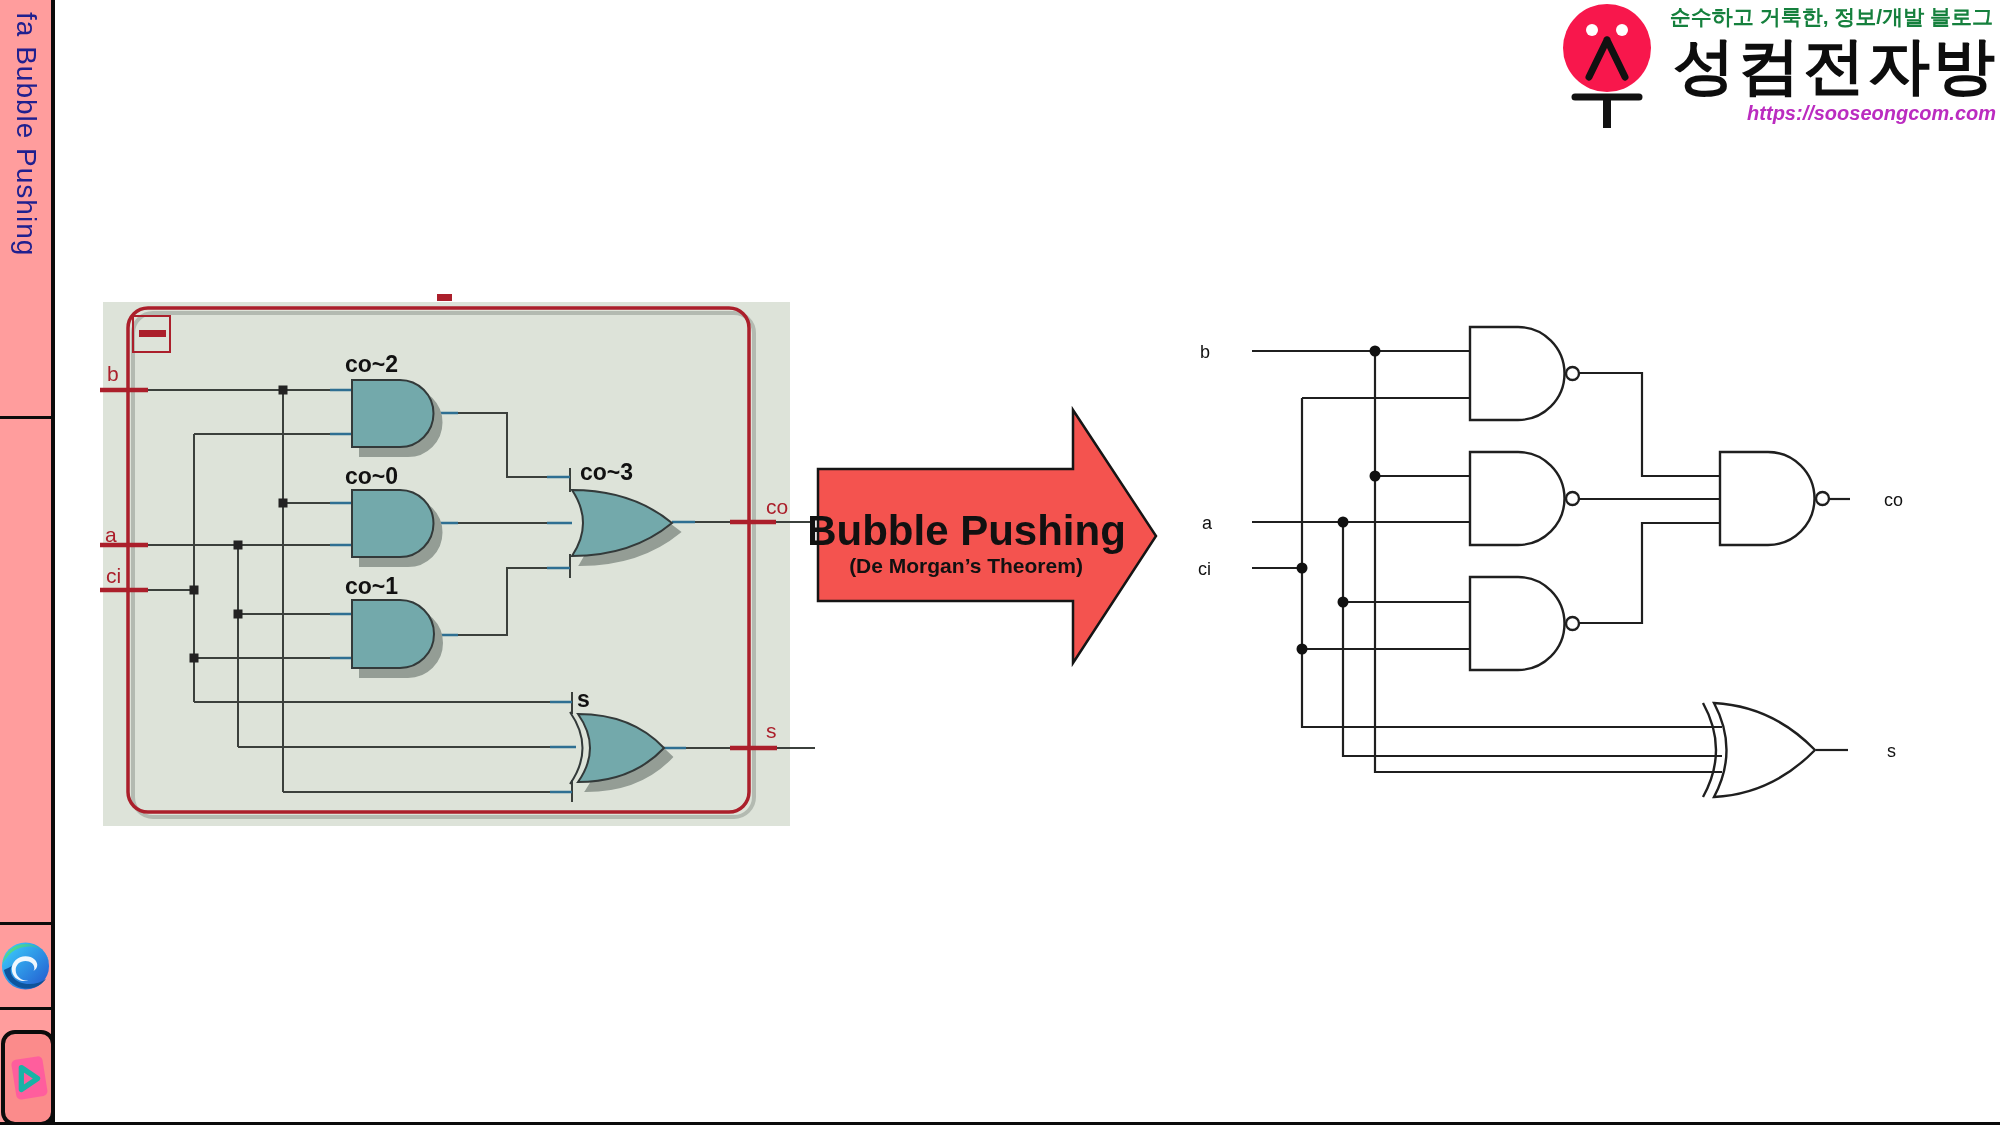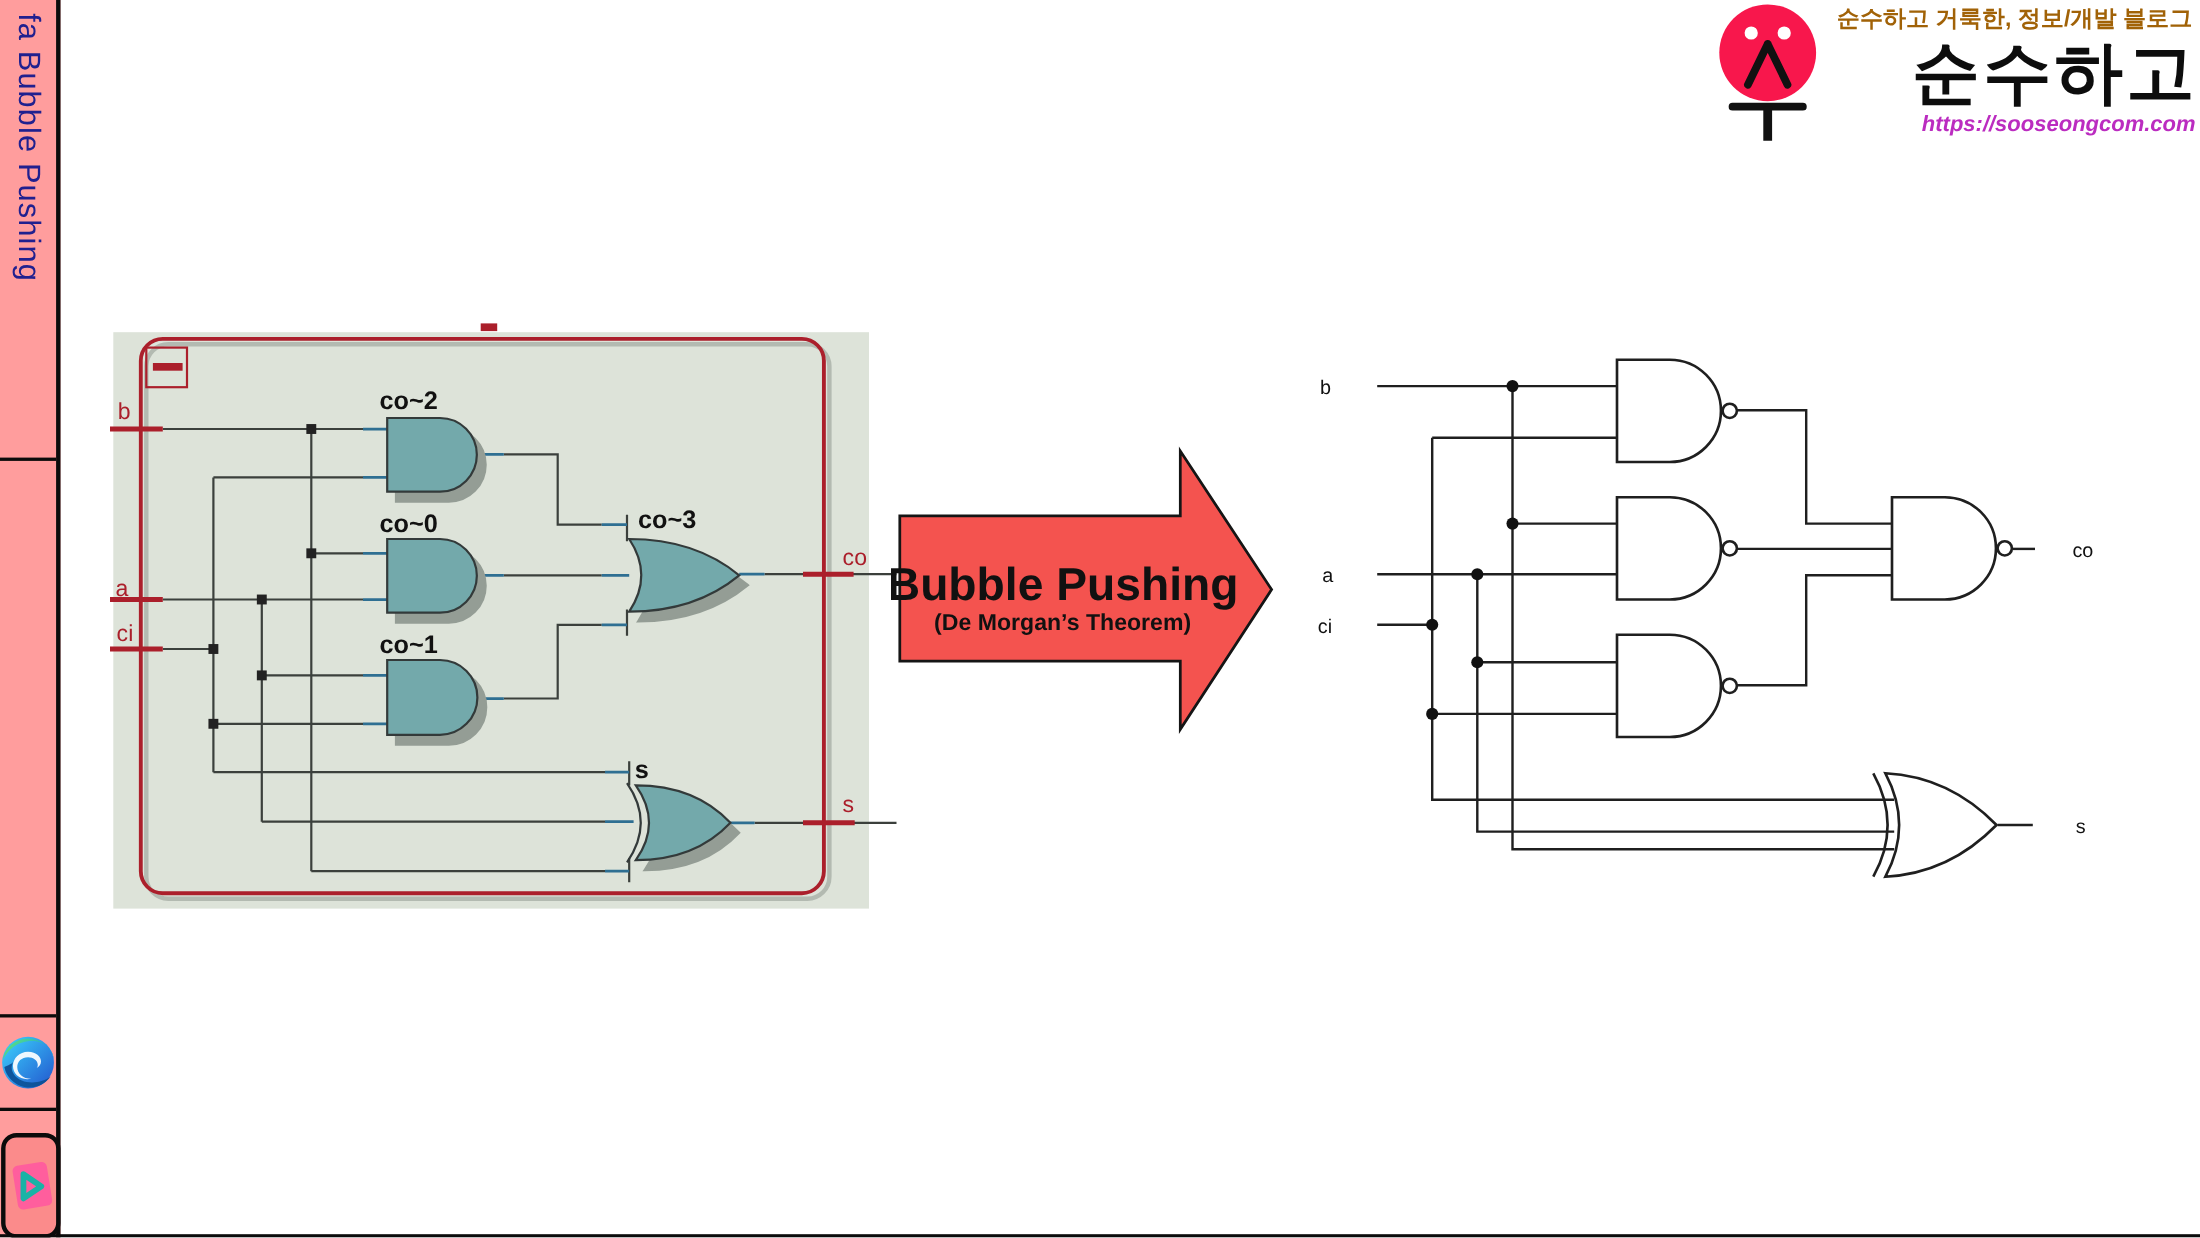--- a/index.html
+++ b/index.html
@@ -16,21 +16,21 @@
     color:#20208f;font-size:28px;font-weight:500;letter-spacing:1px;white-space:nowrap;
   }
   .edge-box{position:absolute;left:0;top:922px;width:51px;height:88px;border-top:3px solid #0b0b0b;border-bottom:3px solid #0b0b0b;box-sizing:border-box;display:flex;align-items:center;justify-content:center;}
   .player-box{
     position:absolute;left:1px;top:1030px;width:46px;height:88px;background:#fb8b8b;
     border:4px solid #0b0b0b;border-radius:14px;display:flex;align-items:center;justify-content:center;
   }
   .bottom-edge-line{position:absolute;left:0;top:1122px;width:2000px;height:3px;background:#0b0b0b;}
   
   .logo-face{position:absolute;left:1560px;top:0;}
-  .logo-tagline{position:absolute;right:7px;top:3px;font-size:21px;font-weight:bold;color:#a16207;white-space:nowrap;}
+  .logo-tagline{position:absolute;right:7px;top:3px;font-size:21px;font-weight:bold;color:#15803d;white-space:nowrap;}
   .logo-sitename{position:absolute;right:2px;top:24px;font-size:62px;font-weight:600;color:#0d0d0d;letter-spacing:3px;white-space:nowrap;}
   .logo-url{position:absolute;right:4px;top:102px;font-size:20px;font-weight:bold;font-style:italic;color:#bb2cc0;white-space:nowrap;text-align:center;}
   
   .left-schematic{position:absolute;left:100px;top:290px;}
   .transform-arrow{position:absolute;left:810px;top:404px;}
   .right-schematic{position:absolute;left:1180px;top:320px;}
   svg text{font-family:"Liberation Sans", sans-serif;}
 </style>
 </head>
 <body>
@@ -76,21 +76,21 @@
   <svg width="92" height="132" viewBox="0 0 92 132">
     <circle cx="47" cy="48" r="44" fill="#f8174c"></circle>
     <circle cx="32" cy="30" r="6" fill="#ffffff"></circle>
     <circle cx="62" cy="30" r="6" fill="#ffffff"></circle>
     <path d="M47 40 L29 77 M47 40 L65 77" stroke="#111111" stroke-width="7" fill="none" stroke-linecap="round"></path>
     <path d="M15 97 H79" stroke="#111111" stroke-width="7" stroke-linecap="round"></path>
     <path d="M47 97 V128" stroke="#111111" stroke-width="8" stroke-linecap="butt"></path>
   </svg>
 </div>
 <div class="logo-tagline">순수하고 거룩한, 정보/개발 블로그</div>
-<div class="logo-sitename">순수하고</div>
+<div class="logo-sitename">성컴전자방</div>
 <div class="logo-url">https://sooseongcom.com</div>
 
 <div class="left-schematic">
 <svg width="720" height="540" viewBox="100 290 720 540">
 
   <rect x="103" y="302" width="687" height="524" fill="#dde3d9"></rect>
 
   <rect x="133" y="313" width="621" height="504" rx="20" fill="none" stroke="#b3bab1" stroke-width="4"></rect>
   <rect x="128" y="308" width="621" height="504" rx="20" fill="none" stroke="#ab1f2b" stroke-width="3.5"></rect>
   <rect x="437" y="294" width="15" height="7" fill="#ab1f2b"></rect>

